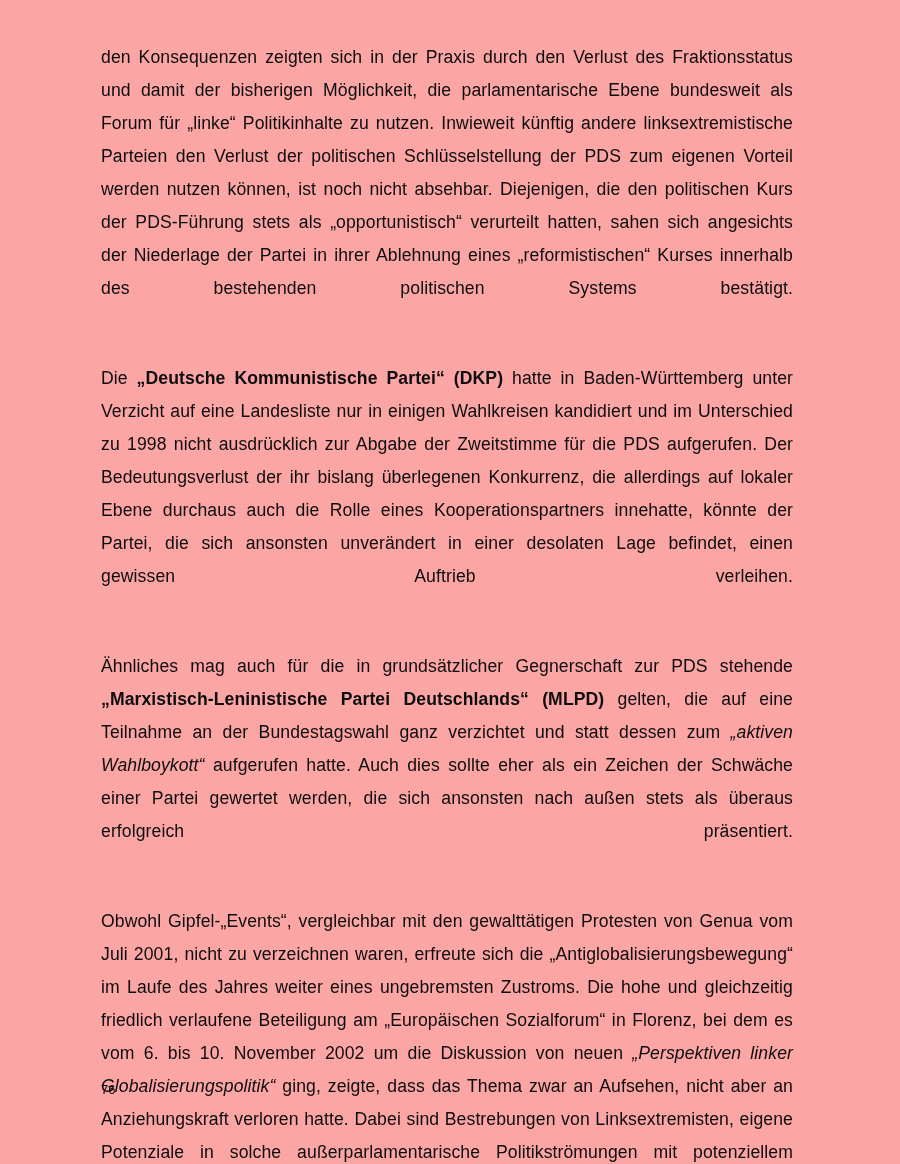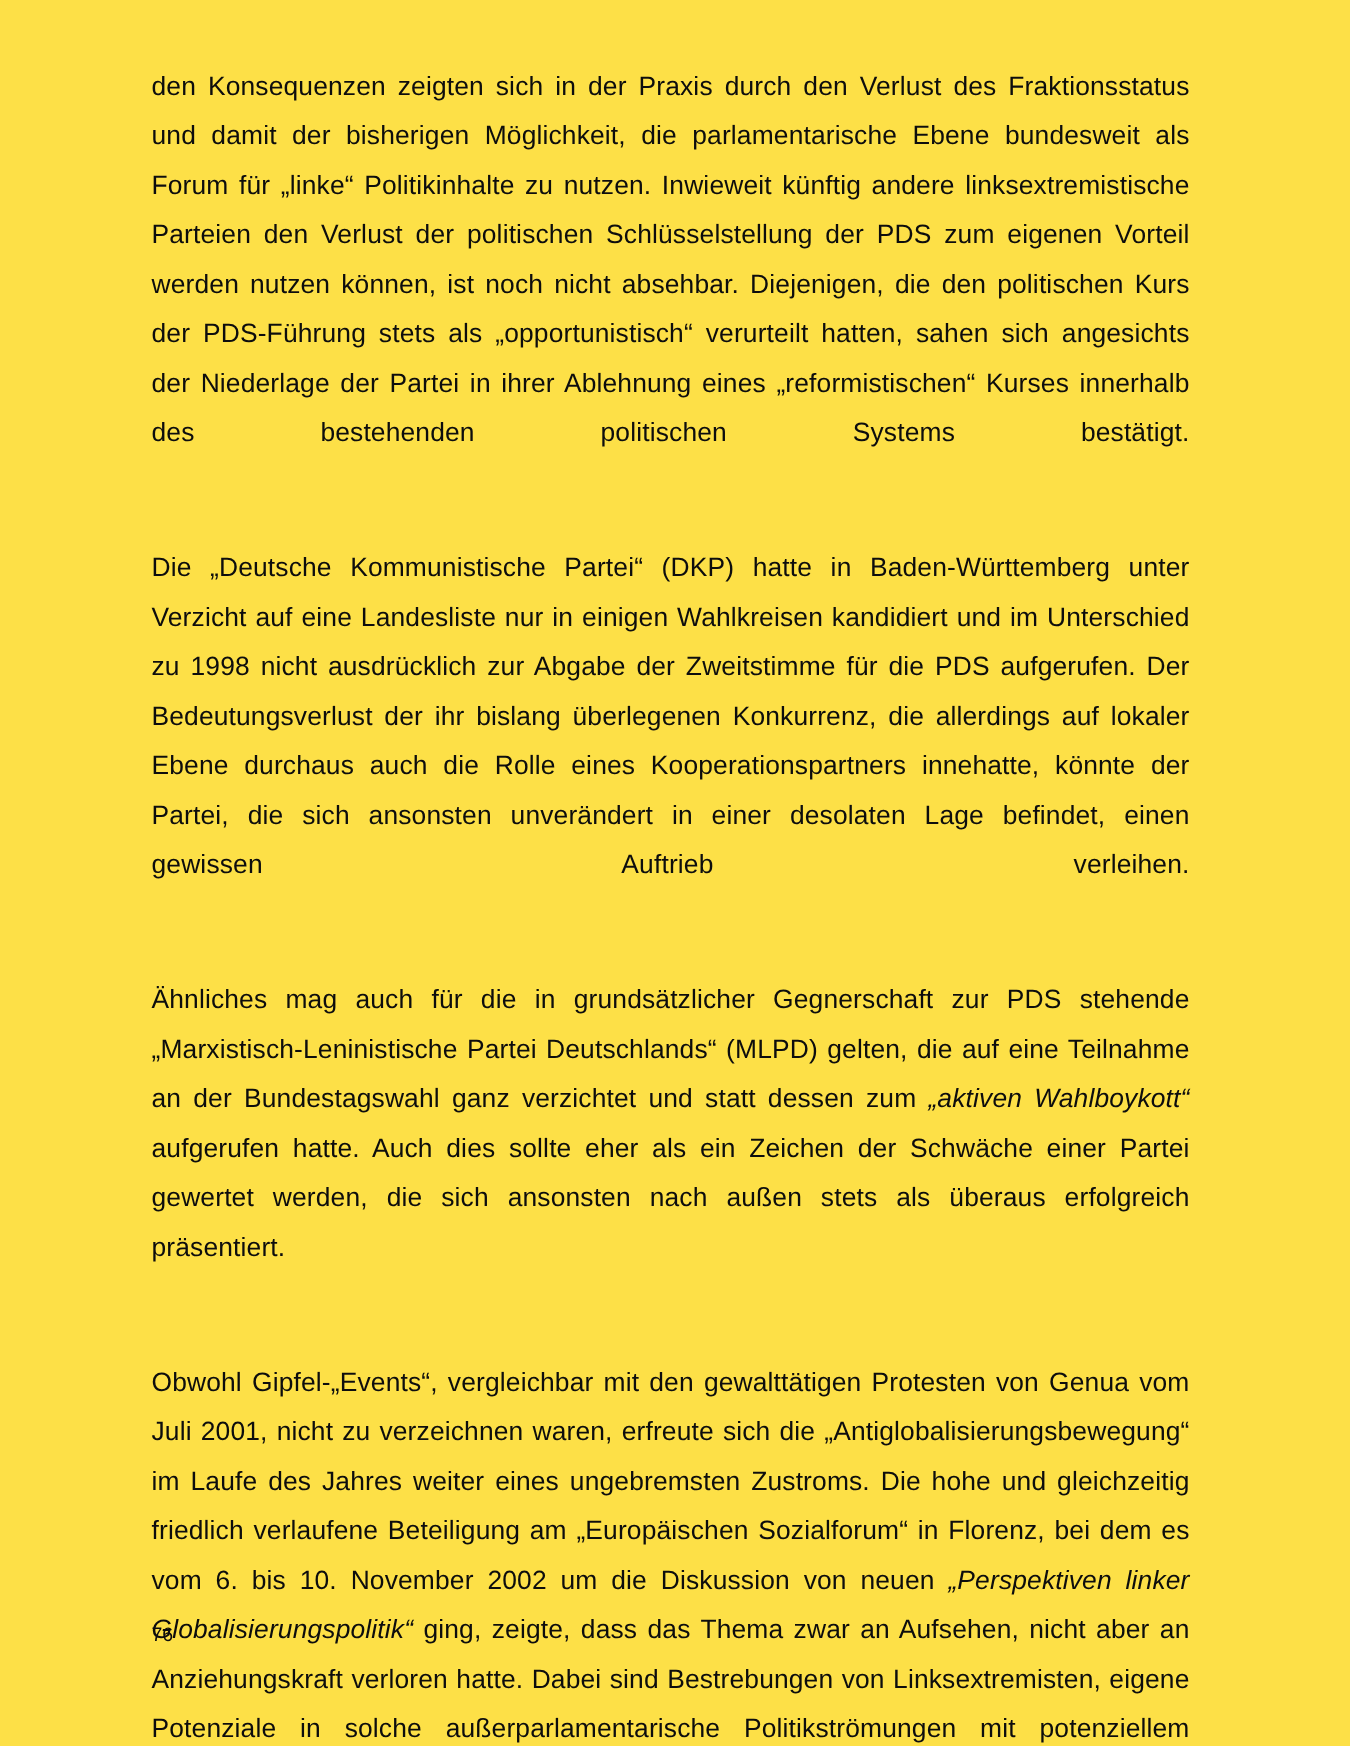--- a/index.html
+++ b/index.html
@@ -6,21 +6,21 @@
   html, body {
     margin: 0;
     padding: 0;
     background: #ffffff;
   }
 
   .page {
     position: relative;
     width: 900px;
     height: 1164px;
-    background: #fde047;
+    background: #fca5a5;
     box-sizing: border-box;
     overflow: hidden;
     font-family: "Liberation Sans", "DejaVu Sans", sans-serif;
     color: #0d0d0d;
     -webkit-font-smoothing: antialiased;
   }
 
   .text-column {
     position: absolute;
     left: 101px;
@@ -48,21 +48,21 @@
   .para.justify-all {
     text-align: justify;
   }
   .para.justify-all::after {
     content: "";
     display: inline-block;
     width: 100%;
   }
 
   b.bold {
-    font-weight: 400;
+    font-weight: 700;
   }
 
   i.ital {
     font-style: italic;
   }
 
   .page-number {
     position: absolute;
     left: 101px;
     top: 1079px;

